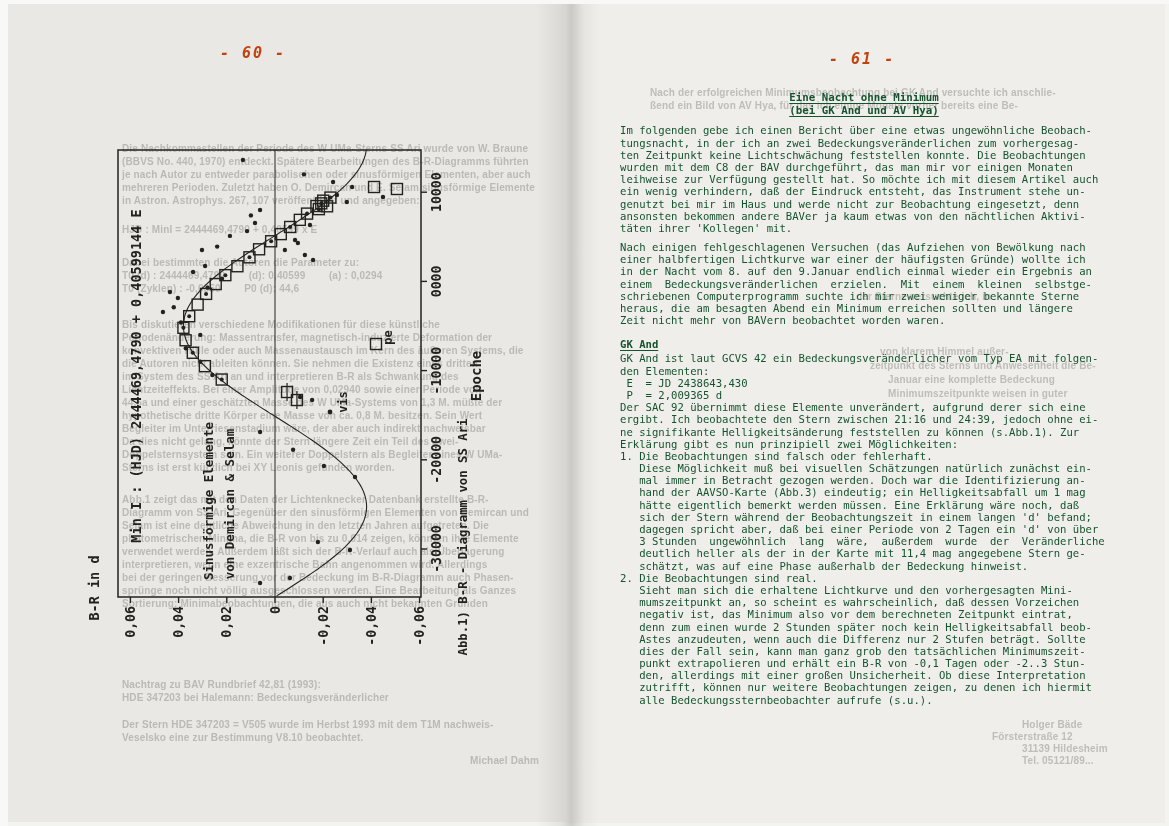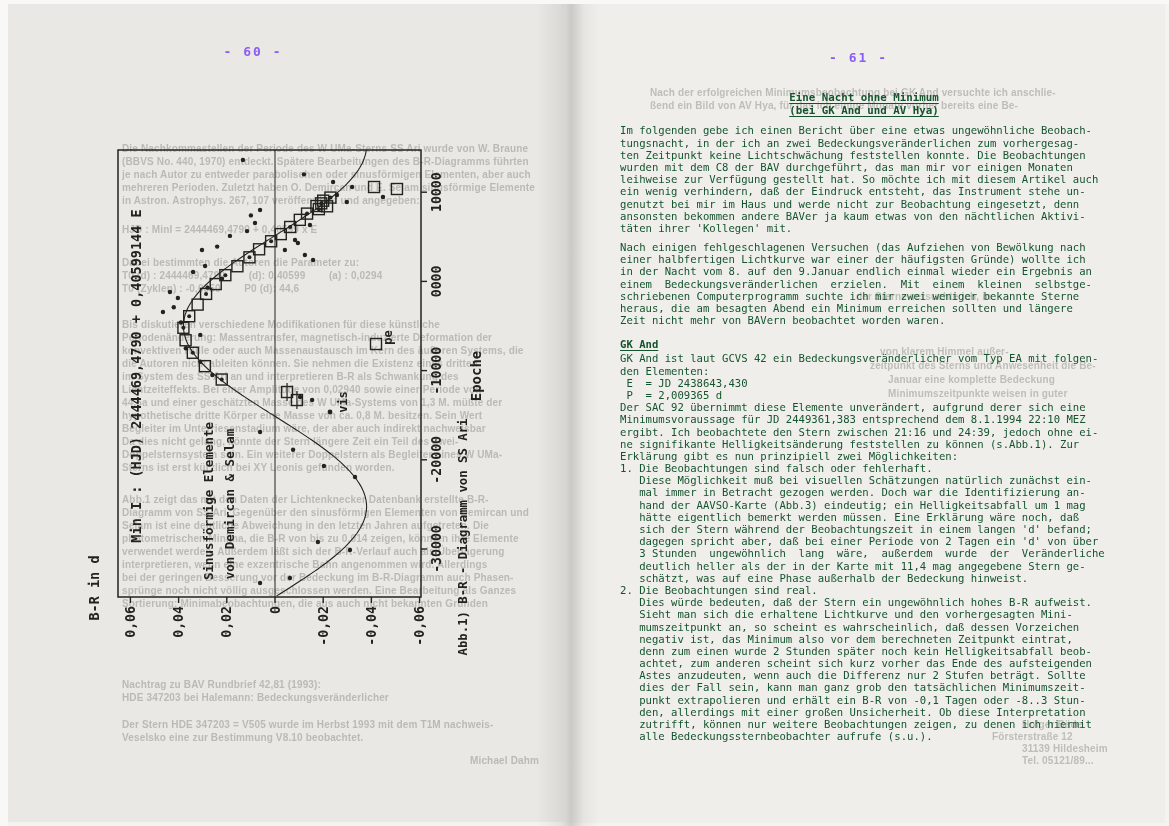--- a/index.html
+++ b/index.html
@@ -6,21 +6,21 @@
   #canvas{position:relative;width:1169px;height:826px;background:#f3f3f0;overflow:hidden;
           font-family:"DejaVu Sans Mono", monospace;}
   .page{position:absolute;}
   .page-left{left:8px;top:4px;width:556px;height:818px;background:#e9e8e4;}
   .page-right{left:564px;top:3px;width:601px;height:820px;background:#efeeea;}
   .gutter{position:absolute;left:536px;top:0;width:64px;height:826px;pointer-events:none;
     background:linear-gradient(90deg,rgba(0,0,0,0) 0%,rgba(80,80,76,0.10) 40%,rgba(55,55,52,0.20) 55%,rgba(0,0,0,0.04) 75%,rgba(0,0,0,0) 100%);}
   .edge-top{position:absolute;left:0;top:0;width:1169px;height:4px;background:#f8f8f6;}
   .edge-left{position:absolute;left:0;top:0;width:8px;height:826px;background:#f8f8f6;}
 
-  .pagenum{position:absolute;font-weight:bold;font-size:13px;letter-spacing:2px;color:#8b5cf6;white-space:pre;}
+  .pagenum{position:absolute;font-weight:bold;font-size:15px;letter-spacing:2px;color:#c2410c;white-space:pre;font-style:italic;}
   #pagenum-left{left:198px;top:44px;width:110px;text-align:center;}
   #pagenum-right{left:829px;top:50px;width:110px;}
 
   #right-col{position:absolute;left:612px;top:92px;width:488px;color:#14532d;margin-left:8px;}
   #right-col .title,#right-col .subtitle{text-align:center;font-weight:bold;font-size:10.8px;line-height:12.2px;
       text-decoration:underline;text-underline-offset:2px;white-space:pre;}
   #right-col .subtitle{margin-top:1px;}
   .tblock{margin-top:7px;}
   .tl{white-space:pre;font-weight:normal;font-size:10.6px;line-height:12.18px;}
   .heading{display:inline-block;margin-top:12px;font-weight:bold;font-size:10.6px;line-height:12.18px;
@@ -242,42 +242,39 @@
         <div class="tl">heraus, die am besagten Abend ein Minimum erreichen sollten und längere</div>
         <div class="tl">Zeit nicht mehr von BAVern beobachtet worden waren.</div>
       </div>
     <div><span class="heading">GK And</span></div>
     <div class="tblock" style="margin-top:0">
         <div class="tl">GK And ist laut GCVS 42 ein Bedeckungsveränderlicher vom Typ EA mit folgen-</div>
         <div class="tl">den Elementen:</div>
         <div class="tl"> E  = JD 2438643,430</div>
         <div class="tl"> P  = 2,009365 d</div>
         <div class="tl">Der SAC 92 übernimmt diese Elemente unverändert, aufgrund derer sich eine</div>
-        <div class="tl">Minimumsvoraussage für JD 2449361,383 entsprechend dem 8.1.1994 22:10 MEZ</div>
         <div class="tl">ergibt. Ich beobachtete den Stern zwischen 21:16 und 24:39, jedoch ohne ei-</div>
         <div class="tl">ne signifikante Helligkeitsänderung feststellen zu können (s.Abb.1). Zur</div>
         <div class="tl">Erklärung gibt es nun prinzipiell zwei Möglichkeiten:</div>
         <div class="tl">1. Die Beobachtungen sind falsch oder fehlerhaft.</div>
         <div class="tl">   Diese Möglichkeit muß bei visuellen Schätzungen natürlich zunächst ein-</div>
         <div class="tl">   mal immer in Betracht gezogen werden. Doch war die Identifizierung an-</div>
         <div class="tl">   hand der AAVSO-Karte (Abb.3) eindeutig; ein Helligkeitsabfall um 1 mag</div>
         <div class="tl">   hätte eigentlich bemerkt werden müssen. Eine Erklärung wäre noch, daß</div>
         <div class="tl">   sich der Stern während der Beobachtungszeit in einem langen 'd' befand;</div>
         <div class="tl">   dagegen spricht aber, daß bei einer Periode von 2 Tagen ein 'd' von über</div>
         <div class="tl">   3 Stunden  ungewöhnlich  lang  wäre,  außerdem  wurde  der  Veränderliche</div>
         <div class="tl">   deutlich heller als der in der Karte mit 11,4 mag angegebene Stern ge-</div>
         <div class="tl">   schätzt, was auf eine Phase außerhalb der Bedeckung hinweist.</div>
         <div class="tl">2. Die Beobachtungen sind real.</div>
-        <div class="tl">   Dies würde bedeuten, daß der Stern ein ungewöhnlich hohes B-R aufweist.</div>
         <div class="tl">   Sieht man sich die erhaltene Lichtkurve und den vorhergesagten Mini-</div>
         <div class="tl">   mumszeitpunkt an, so scheint es wahrscheinlich, daß dessen Vorzeichen</div>
         <div class="tl">   negativ ist, das Minimum also vor dem berechneten Zeitpunkt eintrat,</div>
         <div class="tl">   denn zum einen wurde 2 Stunden später noch kein Helligkeitsabfall beob-</div>
-        <div class="tl">   achtet, zum anderen scheint sich kurz vorher das Ende des aufsteigenden</div>
         <div class="tl">   Astes anzudeuten, wenn auch die Differenz nur 2 Stufen beträgt. Sollte</div>
         <div class="tl">   dies der Fall sein, kann man ganz grob den tatsächlichen Minimumszeit-</div>
-        <div class="tl">   punkt extrapolieren und erhält ein B-R von -0,1 Tagen oder -8..3 Stun-</div>
+        <div class="tl">   punkt extrapolieren und erhält ein B-R von -0,1 Tagen oder -2..3 Stun-</div>
         <div class="tl">   den, allerdings mit einer großen Unsicherheit. Ob diese Interpretation</div>
         <div class="tl">   zutrifft, können nur weitere Beobachtungen zeigen, zu denen ich hiermit</div>
         <div class="tl">   alle Bedeckungssternbeobachter aufrufe (s.u.).</div>
       </div>
   </div>
 </div>
 
 </body></html>

